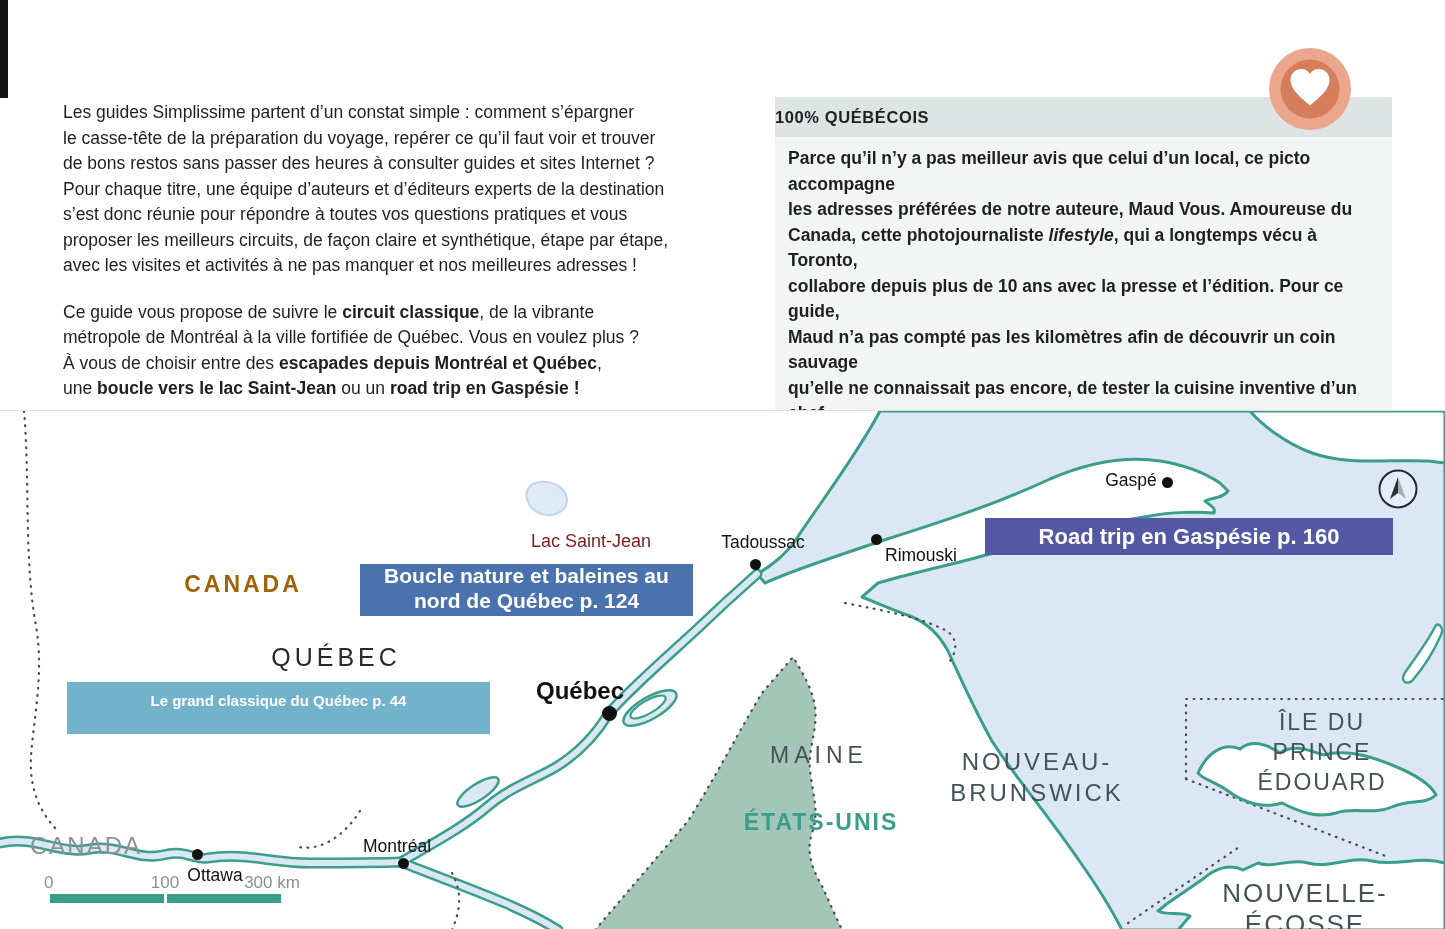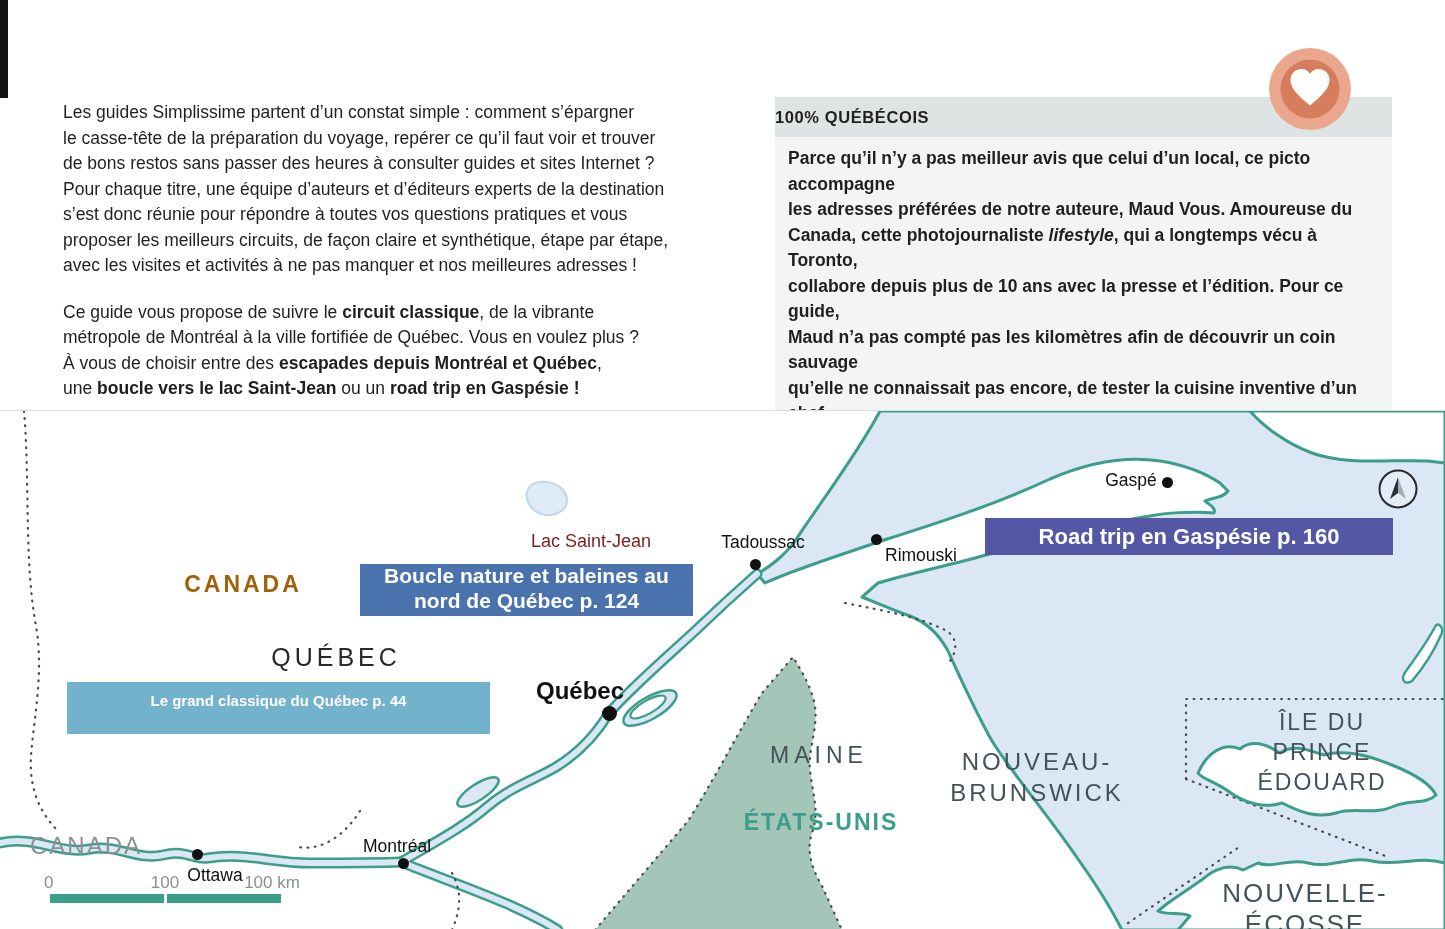--- a/index.html
+++ b/index.html
@@ -180,21 +180,21 @@
     <span class="city-label city-label-big" style="left:580px;top:266px">Québec</span>
     <span class="dot" style="left:749.5px;top:147.5px"></span>
     <span class="city-label" style="left:763px;top:121px">Tadoussac</span>
     <span class="dot" style="left:870.5px;top:122.5px"></span>
     <span class="city-label" style="left:921px;top:134px">Rimouski</span>
     <span class="dot" style="left:1161.5px;top:65.5px"></span>
     <span class="city-label" style="left:1131px;top:59px">Gaspé</span>
 
     <span class="scale-num" style="left:44px;top:462px">0</span>
     <span class="scale-num" style="left:165px;top:462px;transform:translateX(-50%)">100</span>
-    <span class="scale-num" style="left:272px;top:462px;transform:translateX(-50%)">100 km</span>
+    <span class="scale-num" style="left:272px;top:462px;transform:translateX(-50%)">300 km</span>
     <span class="scale-seg" style="left:50px;top:483px;width:114px"></span>
     <span class="scale-seg" style="left:167px;top:483px;width:114px"></span>
 
     <div class="compass">
       <svg viewBox="-21 -21 42 42" width="42" height="42">
         <circle class="compass-circle" r="18.5"></circle>
         <path d="M 0 -12 L 8 10 L 0 4 Z" fill="#a7adb4"></path>
         <path d="M 0 -12 L -8 10 L 0 4 Z" fill="#2b2f33"></path>
       </svg>
     </div>

